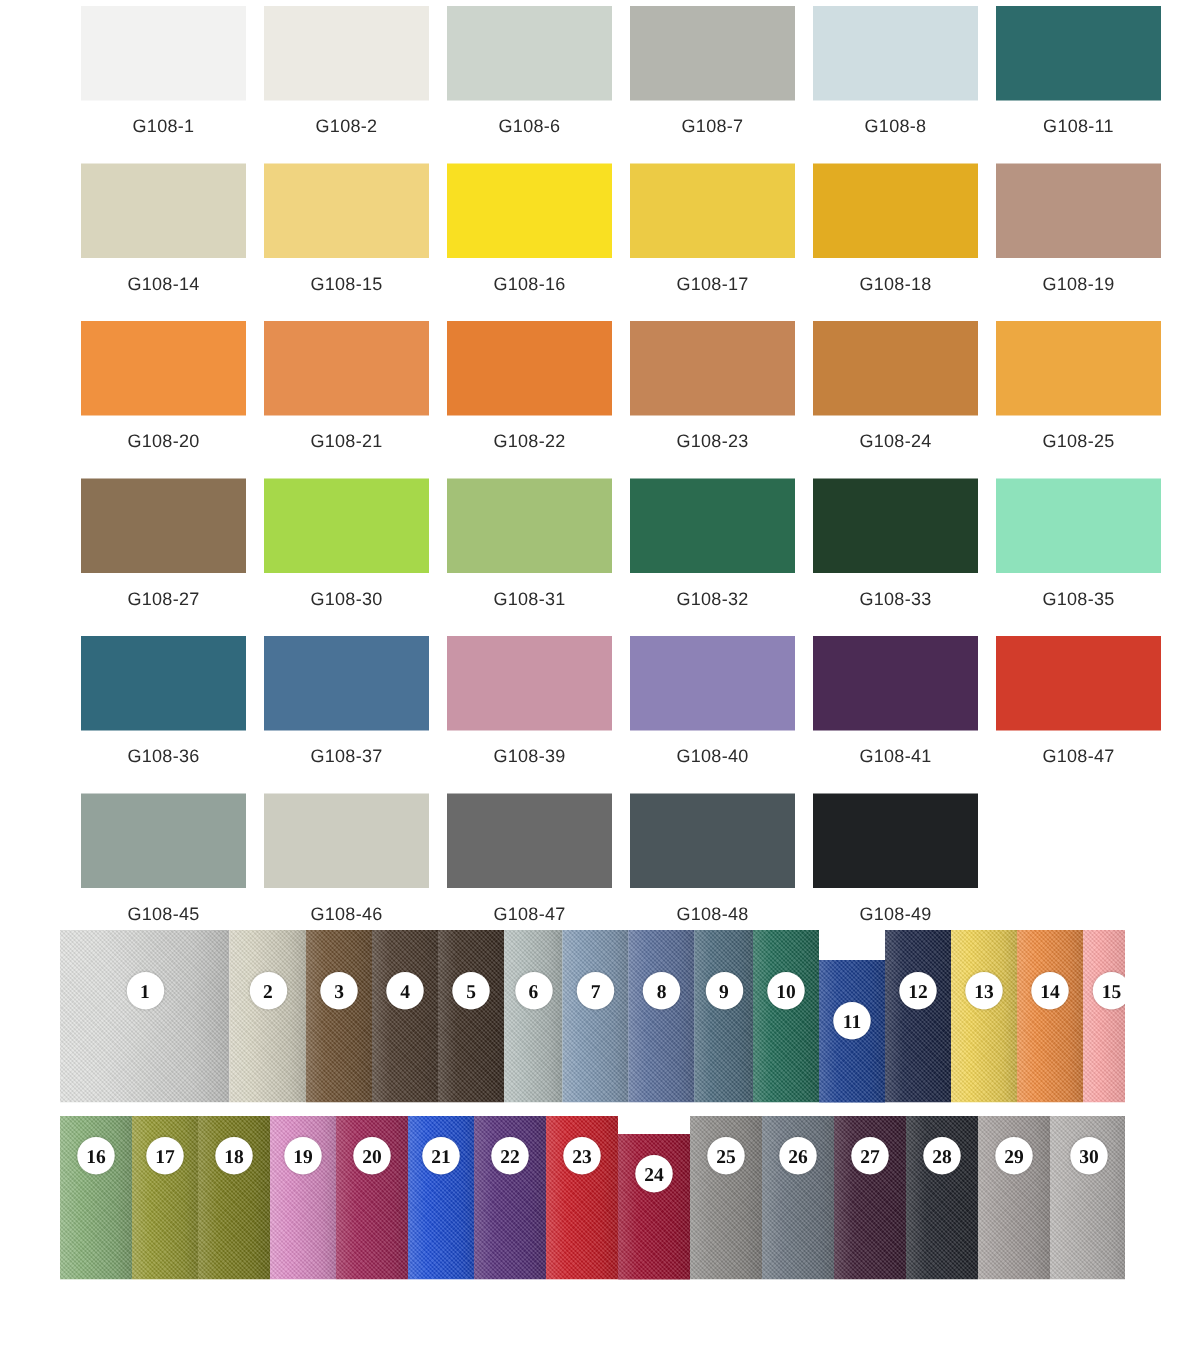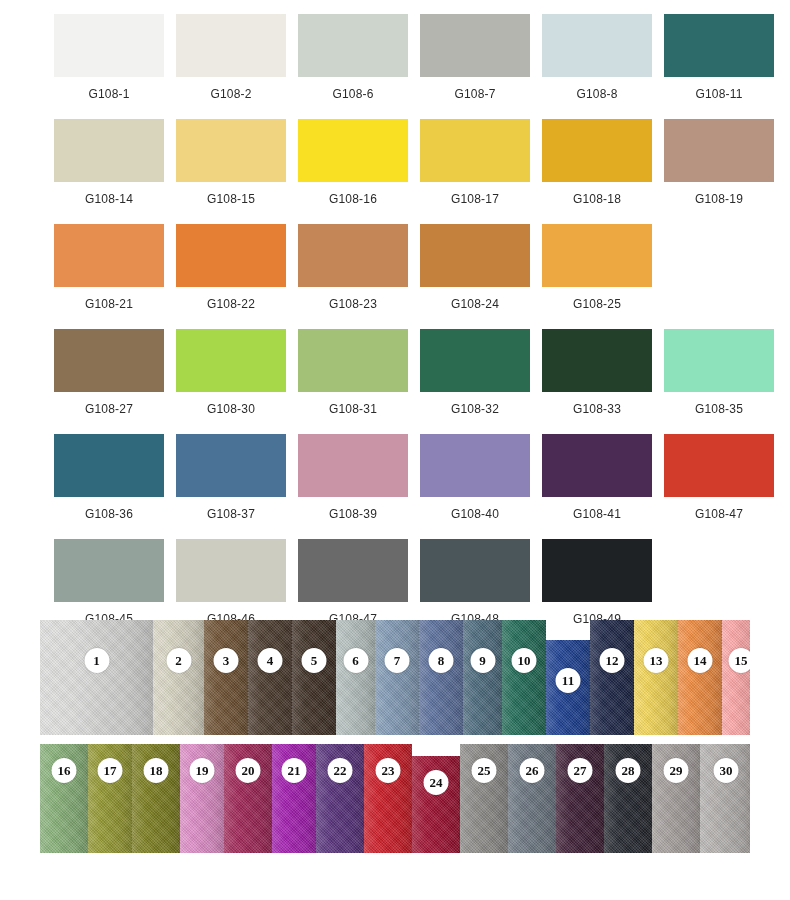--- a/index.html
+++ b/index.html
@@ -14,21 +14,21 @@
     overflow: hidden;
     position: relative;
   }
 
   
   #color-grid {
     position: absolute;
     left: 0;
     top: 0;
     width: 790px;
-    padding-top: 14px;
+    padding-top: 4px;
     box-sizing: border-box;
   }
   .chip-row {
     display: flex;
     justify-content: flex-start;
     padding-left: 54px;
     margin-bottom: 1px;
   }
   .chip-cell {
     width: 110px;
@@ -172,20 +172,24 @@
         <div class="chip-swatch" style="background: rgb(226, 172, 34);"></div>
         <div class="chip-label">G108-18</div>
       </div>
       <div class="chip-cell">
         <div class="chip-swatch" style="background: rgb(183, 148, 130);"></div>
         <div class="chip-label">G108-19</div>
       </div>
     </div>
     <div class="chip-row">
       <div class="chip-cell">
+        <div class="chip-swatch" style="background: rgb(240, 145, 63);"></div>
+        <div class="chip-label">G108-20</div>
+      </div>
+      <div class="chip-cell">
         <div class="chip-swatch" style="background: rgb(229, 142, 80);"></div>
         <div class="chip-label">G108-21</div>
       </div>
       <div class="chip-cell">
         <div class="chip-swatch" style="background: rgb(229, 127, 51);"></div>
         <div class="chip-label">G108-22</div>
       </div>
       <div class="chip-cell">
         <div class="chip-swatch" style="background: rgb(196, 133, 87);"></div>
         <div class="chip-label">G108-23</div>
@@ -332,21 +336,21 @@
       </div>
       <div class="fabric-strip" style="width: 48px; background: rgb(123, 125, 30);">
         <div class="badge">18</div>
       </div>
       <div class="fabric-strip" style="width: 44px; background: rgb(221, 140, 198);">
         <div class="badge">19</div>
       </div>
       <div class="fabric-strip" style="width: 48px; background: rgb(158, 36, 85);">
         <div class="badge">20</div>
       </div>
-      <div class="fabric-strip" style="width: 44px; background: #a21caf;">
+      <div class="fabric-strip" style="width: 44px; background: #1d4ed8;">
         <div class="badge">21</div>
       </div>
       <div class="fabric-strip" style="width: 48px; background: rgb(86, 48, 122);">
         <div class="badge">22</div>
       </div>
       <div class="fabric-strip" style="width: 48px; background: rgb(204, 26, 37);">
         <div class="badge">23</div>
       </div>
       <div class="fabric-strip" style="width: 48px; background: rgb(158, 16, 48); margin-top: 12px;">
         <div class="badge">24</div>

